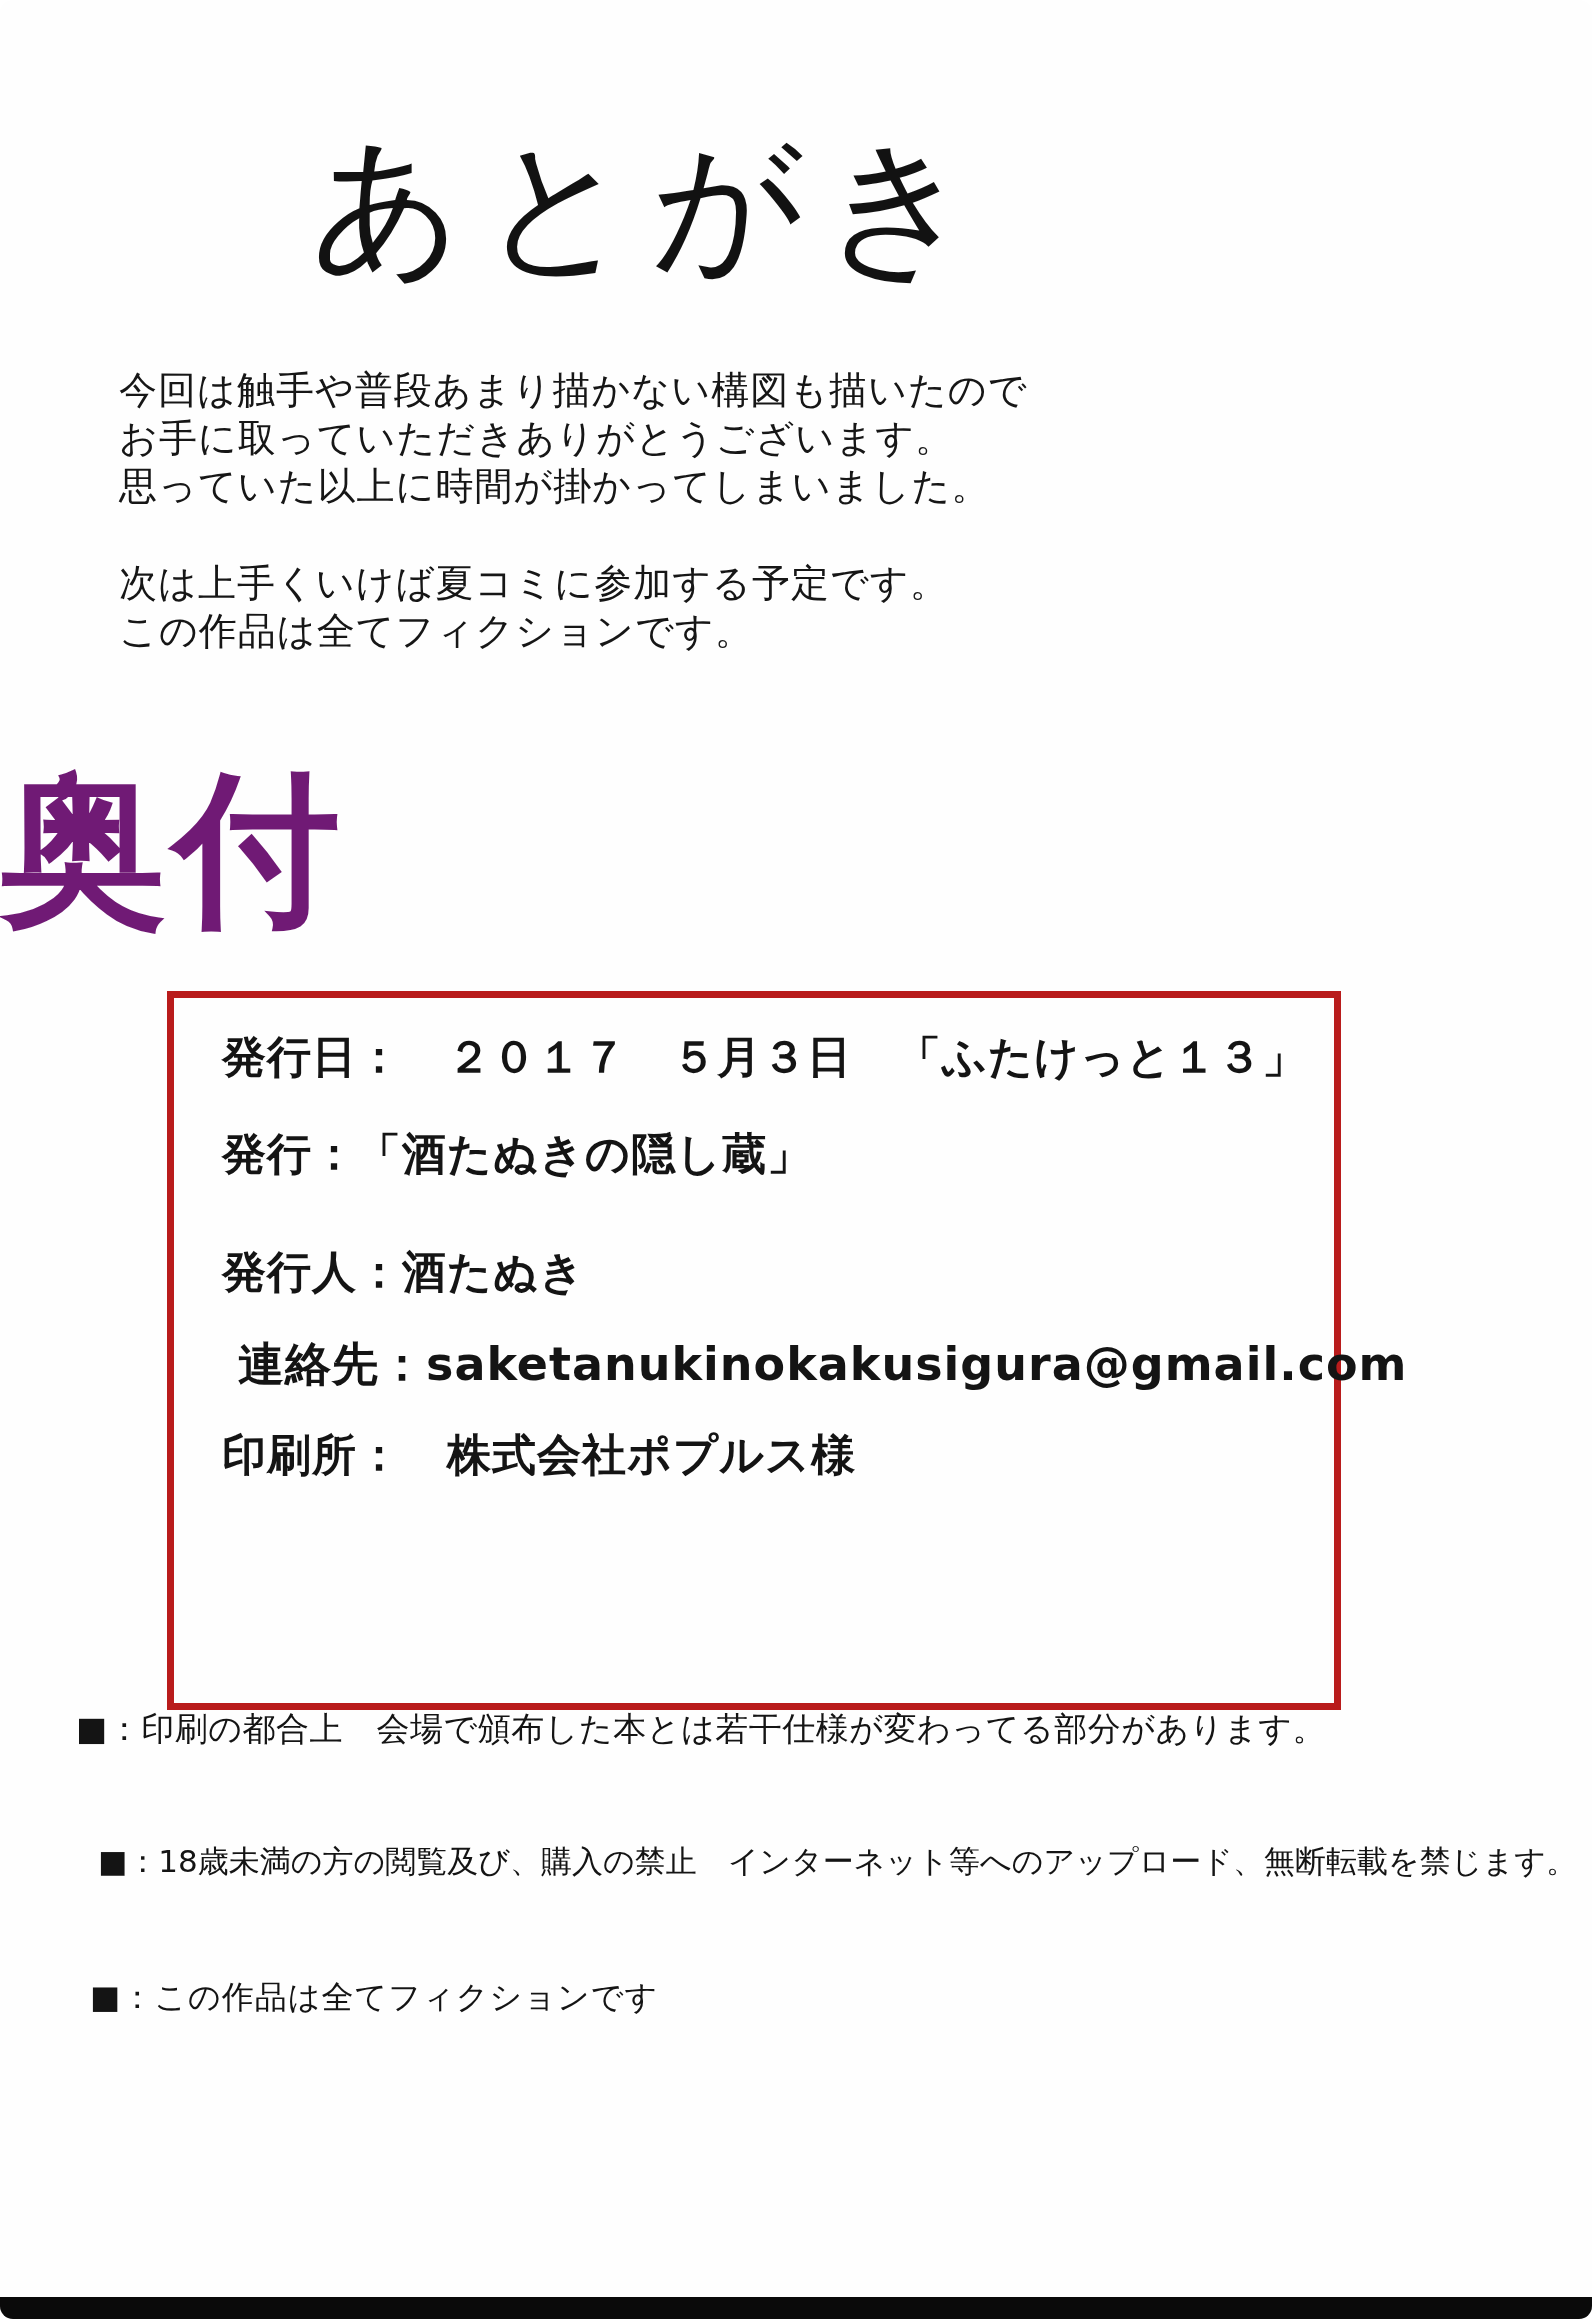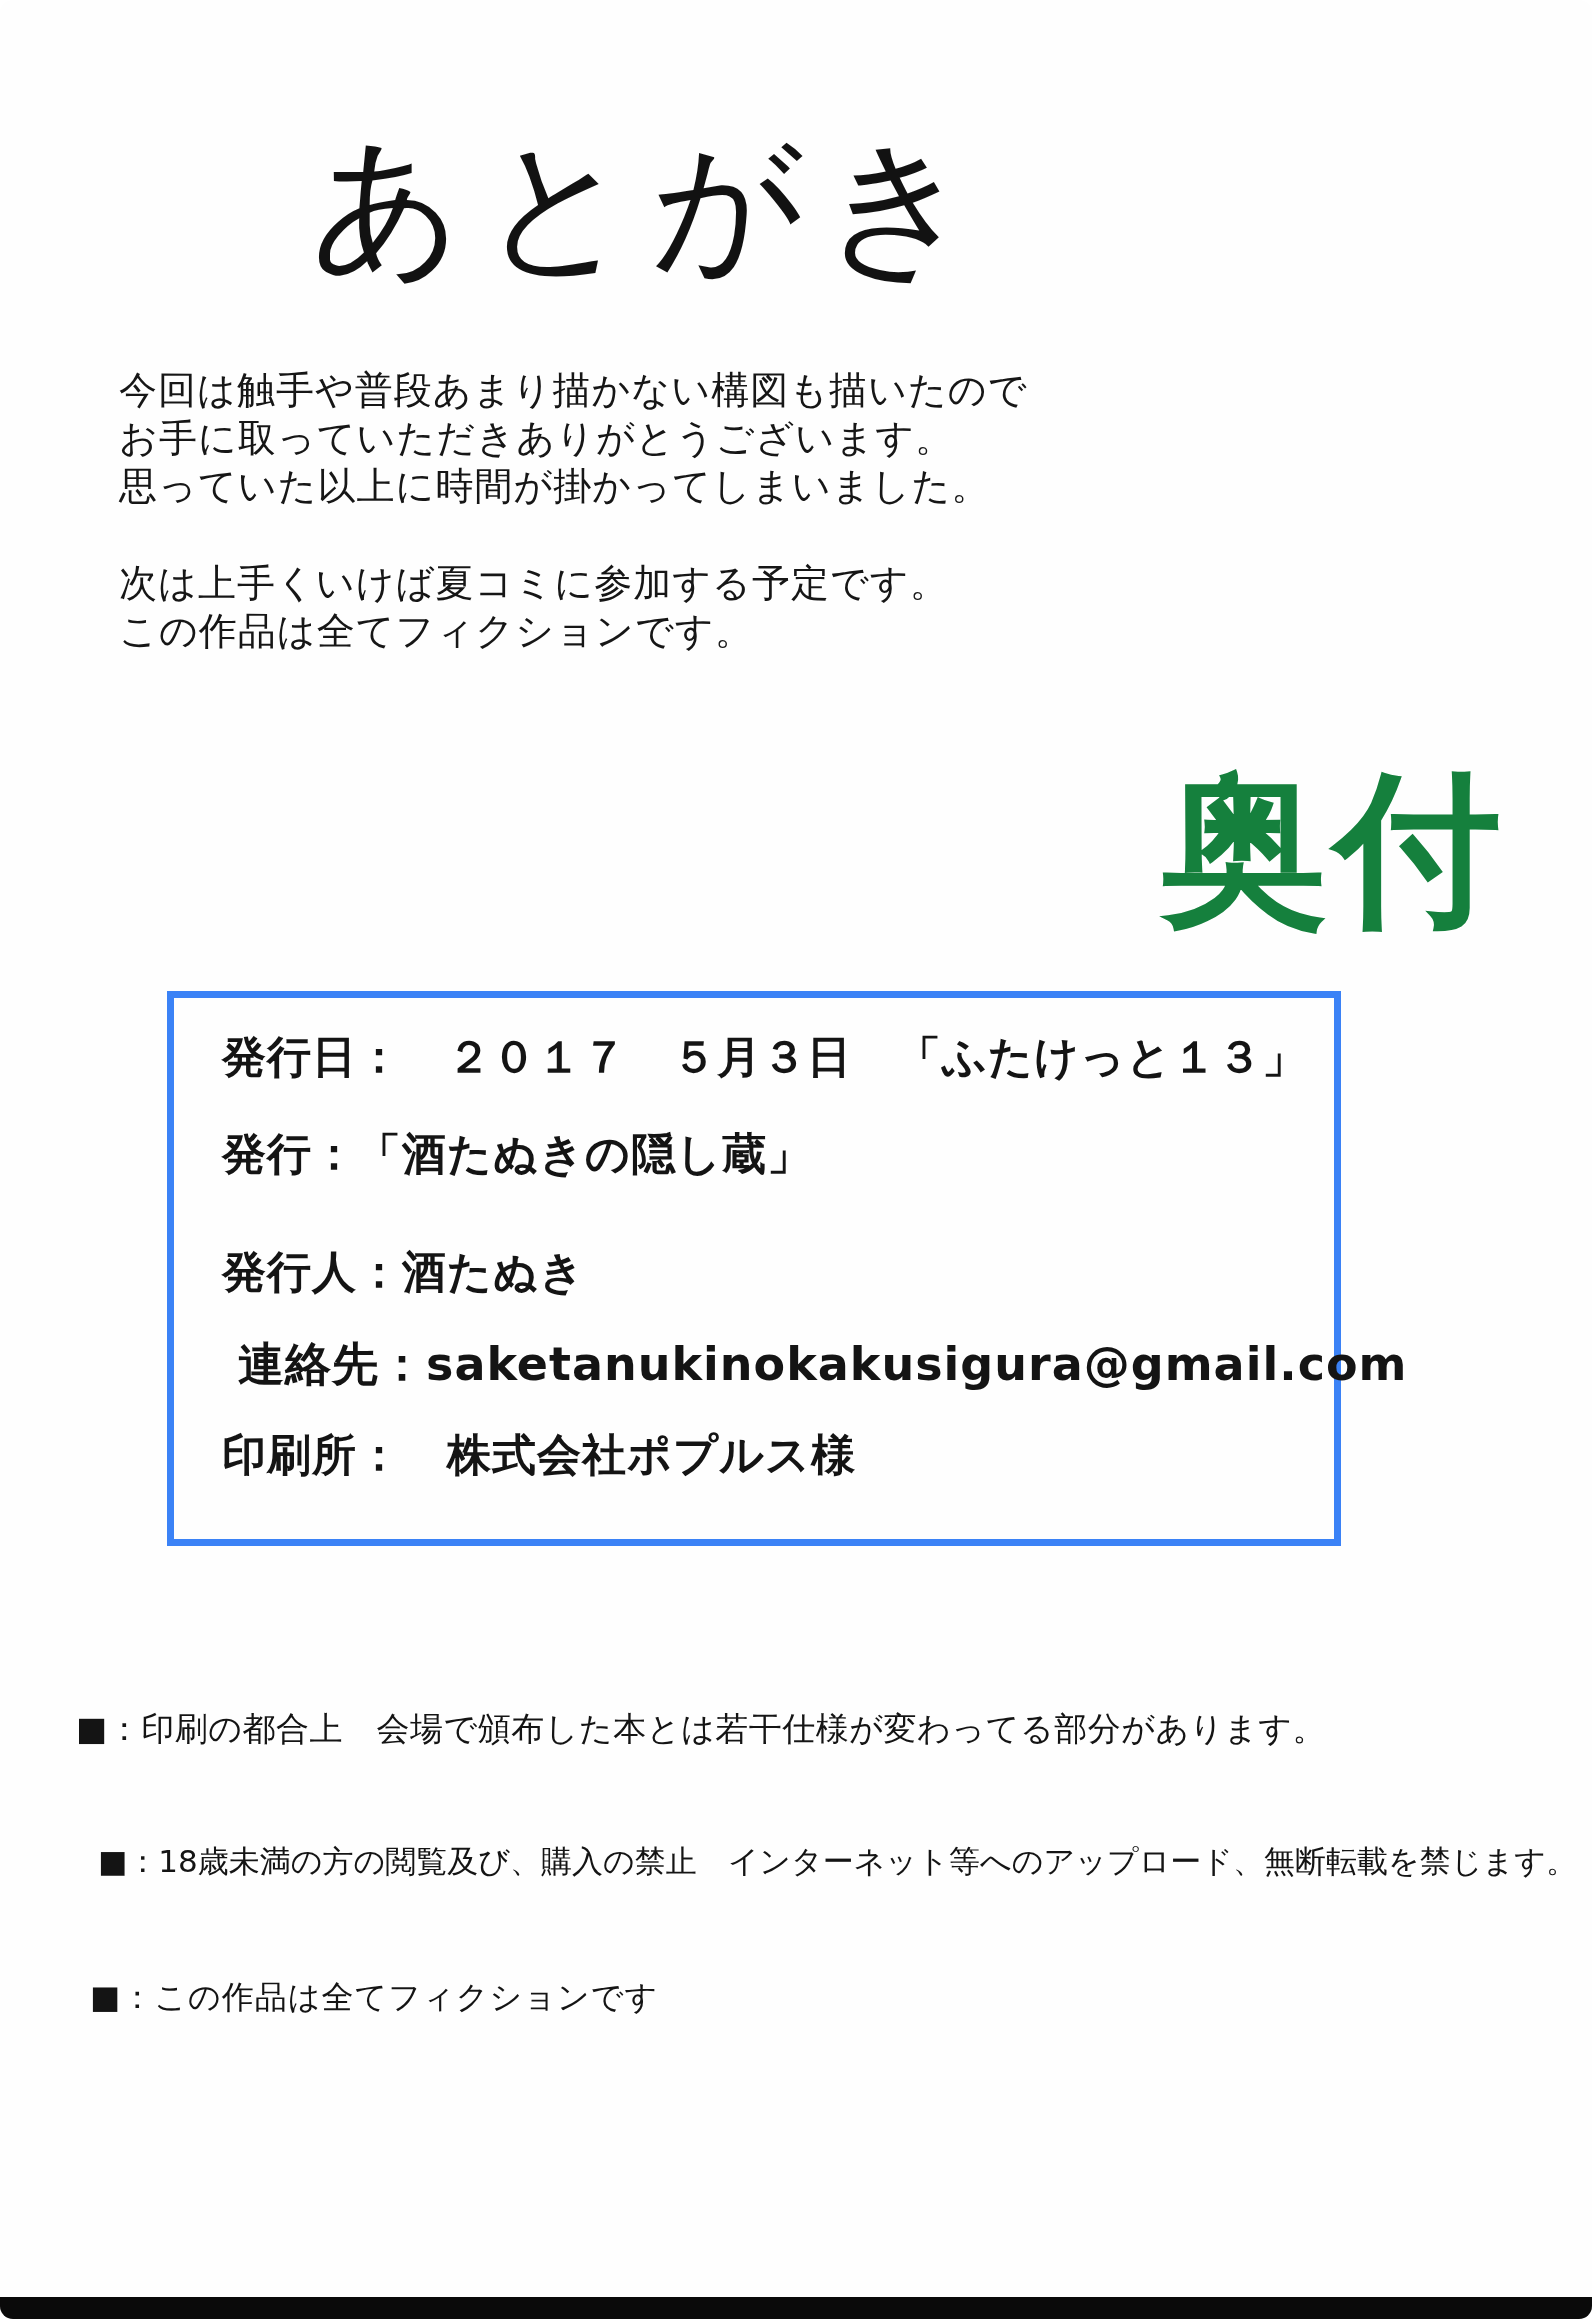--- a/index.html
+++ b/index.html
@@ -38,35 +38,35 @@
     letter-spacing: 1px;
     color: #161616;
   }
   .para-1 { top: 366px; }
   .para-2 { top: 559px; }
   .colophon-title {
     position: absolute;
     top: 758px;
     left: 0;
     width: 1507px;
-    text-align: right;
+    text-align: left;
     font-size: 167px;
     line-height: 1.1;
     font-family: "DejaVu Sans", sans-serif;
     font-weight: 900;
     letter-spacing: 6px;
-    color: #15803d;
+    color: #701a75;
   }
   .colophon-box {
     position: absolute;
     left: 167px;
     top: 991px;
     width: 1174px;
-    height: 555px;
-    border: 7px solid #3b82f6;
+    height: 719px;
+    border: 7px solid #b91c1c;
     box-sizing: border-box;
     background: #fefefe;
   }
   .colophon-row {
     position: absolute;
     left: 48px;
     white-space: nowrap;
     font-family: "DejaVu Sans", "Liberation Sans", sans-serif;
     font-weight: 600;
     font-size: 44px;

